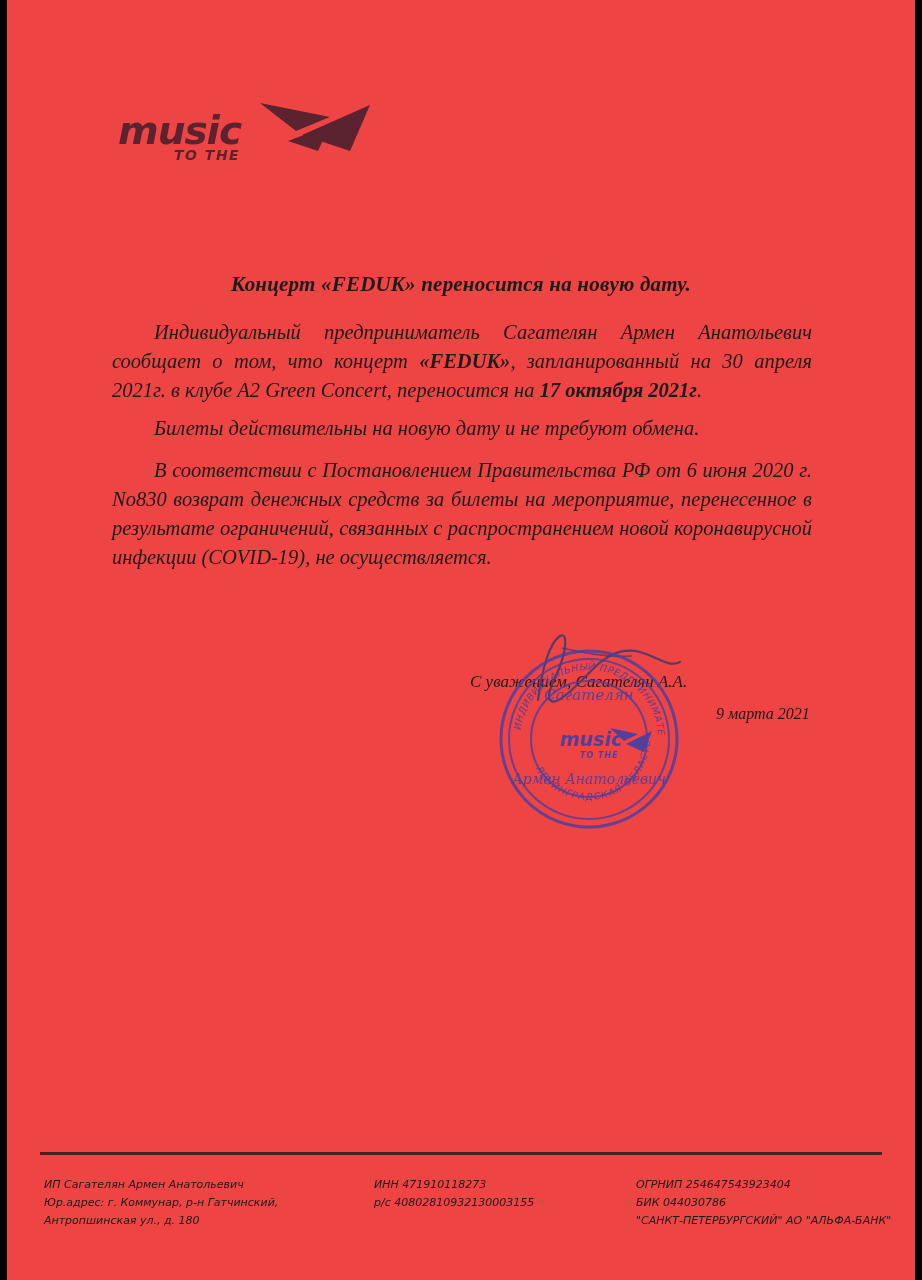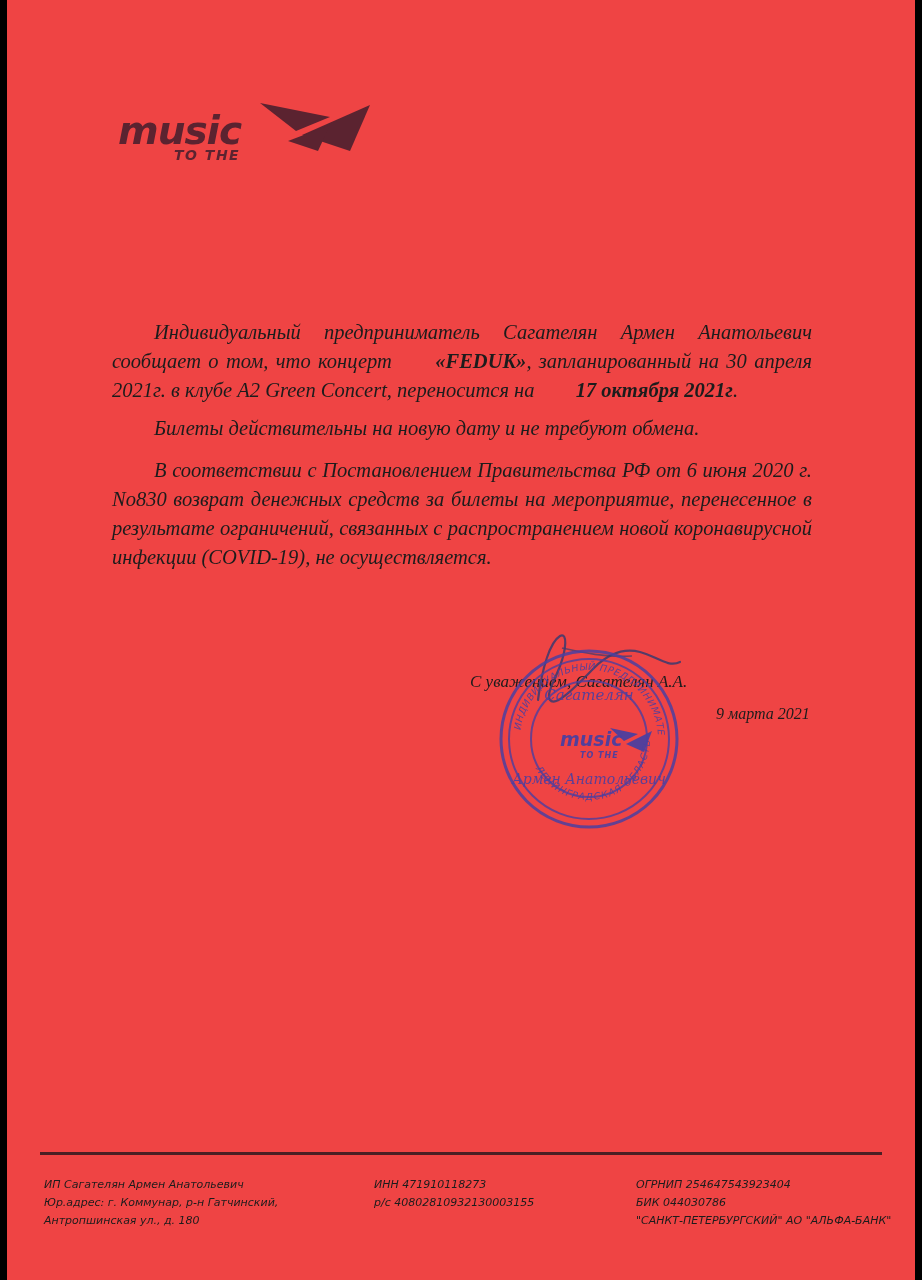--- a/index.html
+++ b/index.html
@@ -86,21 +86,21 @@
     left: 112px;
     width: 700px;
     font-size: 20.5px;
     line-height: 1.42;
     text-align: justify;
     text-indent: 42px;
   }
   .p1 { top: 318px; }
   .p2 { top: 414px; }
   .p3 { top: 456px; }
-  .para b { font-weight: bold; margin-left: 36px; }
+  .para b { font-weight: bold; }
 
   
   .sign-line {
     position: absolute;
     left: 470px;
     top: 672px;
     font-size: 17px;
     white-space: nowrap;
   }
   .sign-date {
@@ -163,20 +163,21 @@
   <div class="logo-block">
     <div class="logo-word">music</div>
     <div class="logo-sub">TO THE</div>
     <svg class="logo-arrow" viewBox="0 0 120 70">
       <path d="M2 8 L72 22 L38 36 Z" fill="#5b2330"></path>
       <path d="M44 40 L112 10 L92 56 Z" fill="#5b2330"></path>
       <path d="M30 46 L72 30 L60 56 Z" fill="#5b2330"></path>
     </svg>
   </div>
 
+  <div class="doc-title">Концерт «FEDUK» переносится на новую дату.</div>
 
   <div class="para p1">
     <span>Индивидуальный предприниматель Сагателян Армен Анатольевич сообщает о том, что концерт </span><b>«FEDUK»</b><span>, запланированный на 30 апреля 2021г. в клубе A2 Green Concert, переносится на </span><b>17 октября 2021г</b><span>.</span>
   </div>
 
   <div class="para p2">Билеты действительны на новую дату и не требуют обмена.</div>
 
   <div class="para p3">В соответствии с Постановлением Правительства РФ от 6 июня 2020 г. No830 возврат денежных средств за билеты на мероприятие, перенесенное в результате ограничений, связанных с распространением новой коронавирусной инфекции (COVID-19), не осуществляется.</div>
 
   <div class="sign-line">С уважением, Сагателян А.А.</div>

